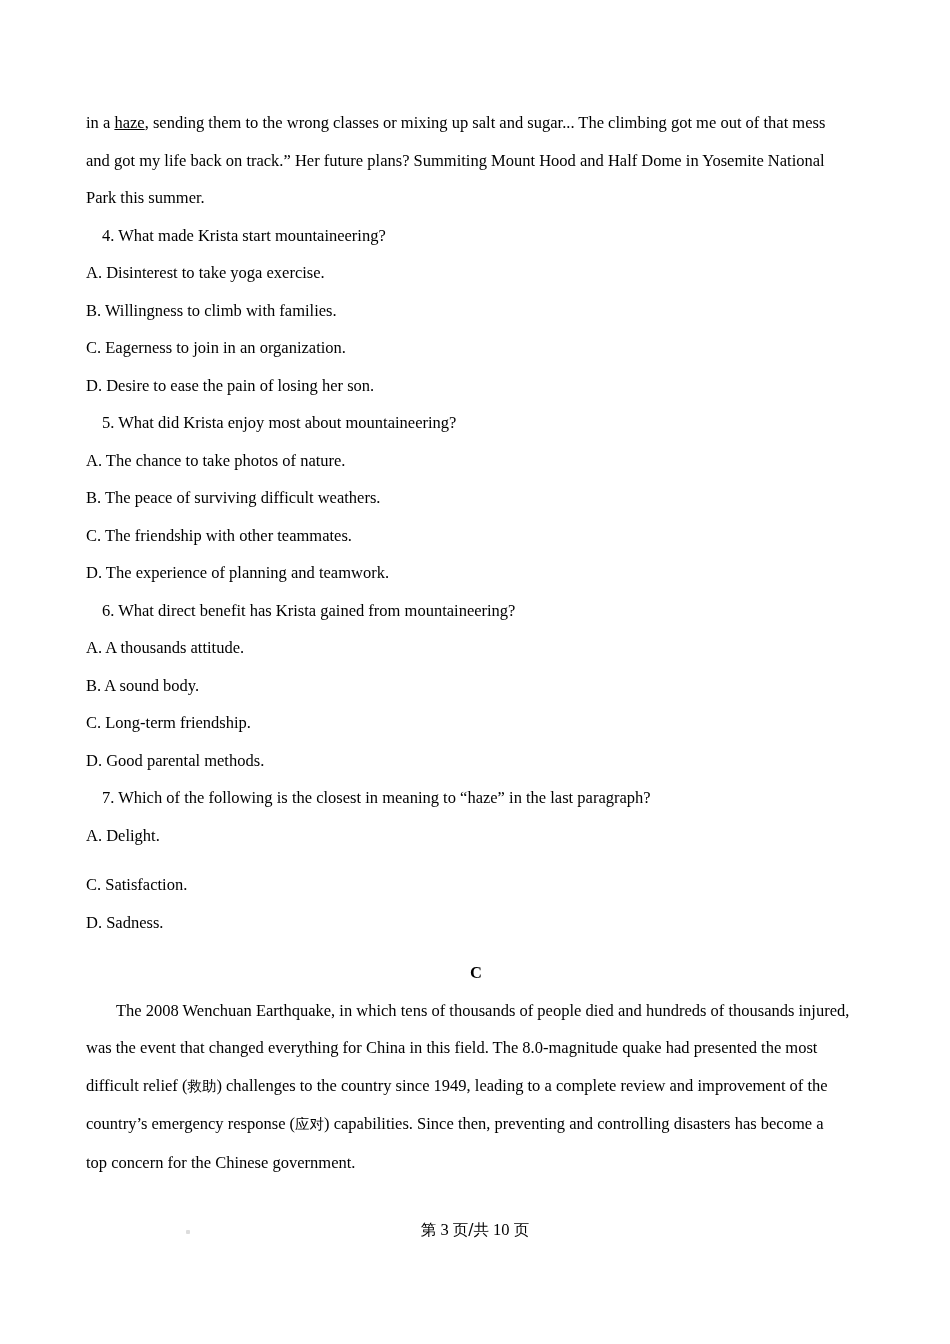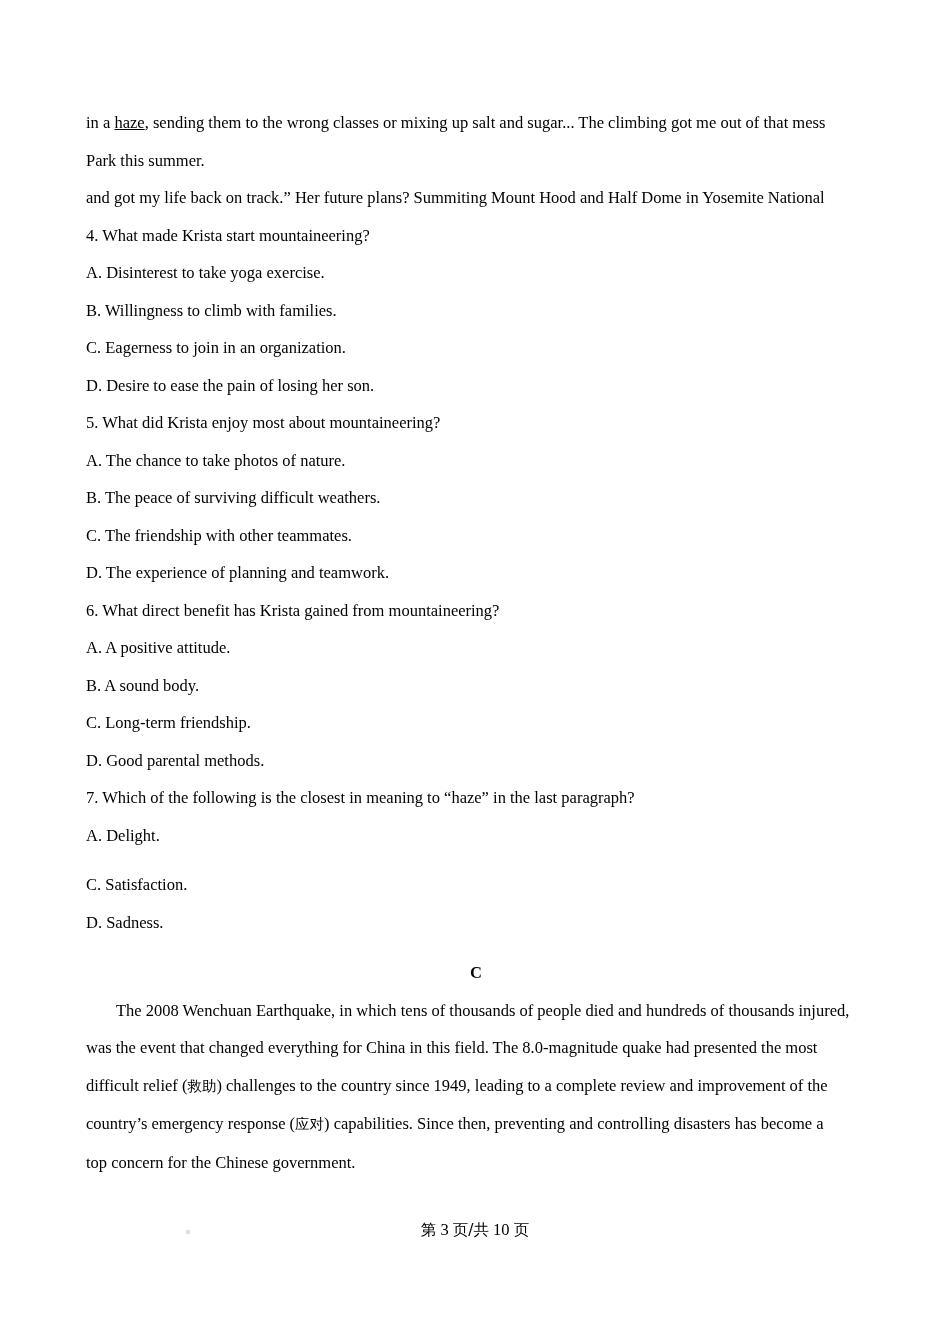--- a/index.html
+++ b/index.html
@@ -40,20 +40,21 @@
   }
 
   .passage-line.indent {
     text-indent: 30px;
   }
 
   .q-line {
     font-size: 16.5px;
     line-height: 37.5px;
     white-space: pre-wrap;
+    margin-left: 16px;
   }
 
   .opt-line {
     font-size: 16.5px;
     line-height: 37.5px;
     white-space: pre-wrap;
     font-family: Liberation Serif, serif;
   }
 
   .spacer-gap {
@@ -105,43 +106,43 @@
 </style>
 </head>
 <body>
 
 <div class="page">
 
   <div class="content">
 
     <div class="passage-block">
       <div class="passage-line"><span>in a </span><span class="underlined">haze</span><span>, sending them to the wrong classes or mixing up salt and sugar... The climbing got me out of that mess</span></div>
+      <div class="passage-line">and got my life back on track.” Her future plans? Summiting Mount Hood and Half Dome in Yosemite National</div>
       <div class="passage-line">Park this summer.</div>
-      <div class="passage-line">and got my life back on track.” Her future plans? Summiting Mount Hood and Half Dome in Yosemite National</div>
     </div>
 
     <div class="question">
       <div class="q-line">4. What made Krista start mountaineering?</div>
       <div class="opt-line">A. Disinterest to take yoga exercise.</div>
       <div class="opt-line">B. Willingness to climb with families.</div>
       <div class="opt-line">C. Eagerness to join in an organization.</div>
       <div class="opt-line">D. Desire to ease the pain of losing her son.</div>
     </div>
 
     <div class="question">
       <div class="q-line">5. What did Krista enjoy most about mountaineering?</div>
       <div class="opt-line">A. The chance to take photos of nature.</div>
       <div class="opt-line">B. The peace of surviving difficult weathers.</div>
       <div class="opt-line">C. The friendship with other teammates.</div>
       <div class="opt-line">D. The experience of planning and teamwork.</div>
     </div>
 
     <div class="question">
       <div class="q-line">6. What direct benefit has Krista gained from mountaineering?</div>
-      <div class="opt-line">A. A positive attitude.</div>
+      <div class="opt-line">A. A thousands attitude.</div>
       <div class="opt-line">B. A sound body.</div>
       <div class="opt-line">C. Long-term friendship.</div>
       <div class="opt-line">D. Good parental methods.</div>
     </div>
 
     <div class="question">
       <div class="q-line">7. Which of the following is the closest in meaning to “haze” in the last paragraph?</div>
       <div class="opt-line">A. Delight.</div>
       <div class="spacer-gap"></div>
       <div class="opt-line">C. Satisfaction.</div>

